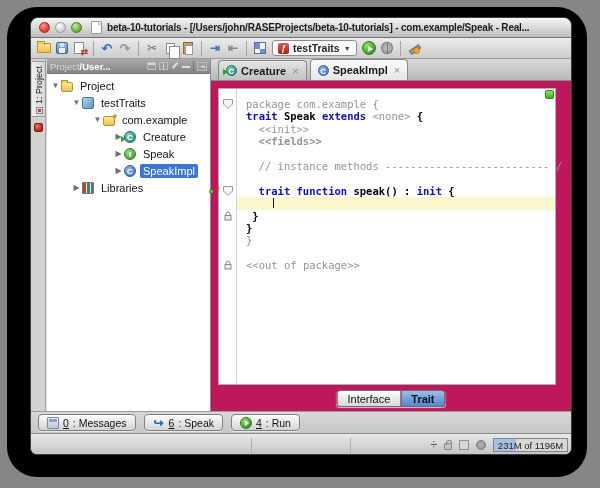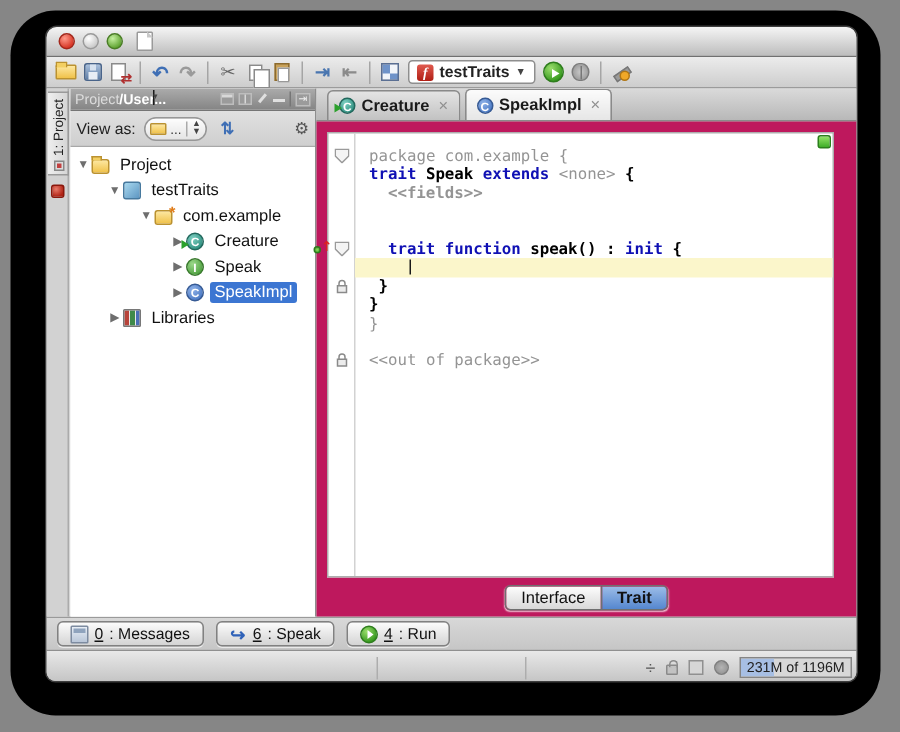--- a/index.html
+++ b/index.html
@@ -222,20 +222,21 @@
 
 <div class="backdrop"></div>
 
 <div class="window">
 
   <div class="titlebar">
     <span class="tl tl-close"></span>
     <span class="tl tl-min"></span>
     <span class="tl tl-zoom"></span>
     <span class="doc-ic"></span>
+    <span class="title-text">beta-10-tutorials - [/Users/john/RASEProjects/beta-10-tutorials] - com.example/Speak - Real...</span>
   </div>
 
   <div class="toolbar">
     <span class="tbi">
         <span class="ic-folder"></span>
       </span>
     <span class="tbi">
         <span class="ic-floppy"></span>
       </span>
     <span class="tbi">
@@ -304,36 +305,20 @@
         <span class="ph-t2">/User...</span>
         <span class="ph-icons">
           <span class="ph-ic win"></span>
           <span class="ph-ic grid"></span>
           <span class="ph-pin"></span>
           <span class="ph-min"></span>
           <span class="ph-sep"></span>
           <span class="ph-dock">⇥</span>
         </span>
       </div>
-      <div class="viewbar">
-        <span class="va-label">View as:</span>
-        <span class="va-combo">
-          <span class="mini-folder"></span>
-          <span class="dots">...</span>
-          <span class="va-stepper">
-              <span>▲</span>
-              <span>▼</span>
-            </span>
-        </span>
-        <span class="va-collapse">⇅</span>
-        <span class="va-gear">
-          <span>⚙</span>
-          <span class="caret">▾</span>
-        </span>
-      </div>
       <div class="tree">
           <div class="tree-row" style="padding-left: 3px;">
             <span class="disc">▼</span>
             <span class="ticon folder-icon"></span>
             <span class="tlab">Project</span>
           </div>
           <div class="tree-row" style="padding-left: 24px;">
             <span class="disc">▼</span>
             <span class="ticon module-icon"></span>
             <span class="tlab">testTraits</span>
@@ -381,22 +366,24 @@
         </div>
       <div class="editor-body">
         <div class="code-area">
           <div class="gutter-line"></div>
           <div class="green-ind"></div>
           <div class="code-lines">
               <div class="cl" style="padding-left: 27px;"><span class="gut"><svg width="10" height="10">
                     <polygon points="0.5,0.5 9.5,0.5 9.5,5 5,9.5 0.5,5" fill="#f4f4f4" stroke="#9a9a9a"></polygon>
                   </svg></span><span class="seg-gray">package com.example {</span></div>
               <div class="cl" style="padding-left: 27px;"><span class="seg-kw">trait</span><span class="seg-plain"> Speak </span><span class="seg-kw">extends</span><span class="seg-gray"> &lt;none&gt;</span><span class="seg-plain"> {</span></div>
+              <div class="cl" style="padding-left: 39.62px;"><span class="seg-gray">&lt;&lt;init&gt;&gt;</span></div>
               <div class="cl" style="padding-left: 39.62px; font-weight: bold;"><span class="seg-gray">&lt;&lt;fields&gt;&gt;</span></div>
               <div class="cl" style="padding-left: 27px;"></div>
+              <div class="cl" style="padding-left: 39.62px;"><span class="seg-gray">// instance methods -------------------------- /</span></div>
               <div class="cl" style="padding-left: 27px;"></div>
               <div class="cl" style="padding-left: 39.62px;"><span class="gut"><svg width="10" height="10">
                     <polygon points="0.5,0.5 9.5,0.5 9.5,5 5,9.5 0.5,5" fill="#f4f4f4" stroke="#9a9a9a"></polygon>
                   </svg></span><span class="impl"><span class="impl-dot"></span><span class="impl-up">↑</span></span><span class="seg-kw">trait function</span><span class="seg-plain"> speak() : </span><span class="seg-kw">init</span><span class="seg-plain"> {</span></div>
               <div class="cl hl" style="padding-left: 27px;"><span class="caret"></span></div>
               <div class="cl" style="padding-left: 33.31px;"><span class="gut"><svg width="10" height="10">
                     <path d="M3 4.5 V3 A2 2 0 0 1 7 3 V4.5" fill="none" stroke="#8a8a8a"></path>
                     <rect x="2" y="4.5" width="6" height="4.5" fill="#ececec" stroke="#8a8a8a"></rect>
                   </svg></span><span class="seg-plain">}</span></div>
               <div class="cl" style="padding-left: 27px;"><span class="seg-plain">}</span></div>

